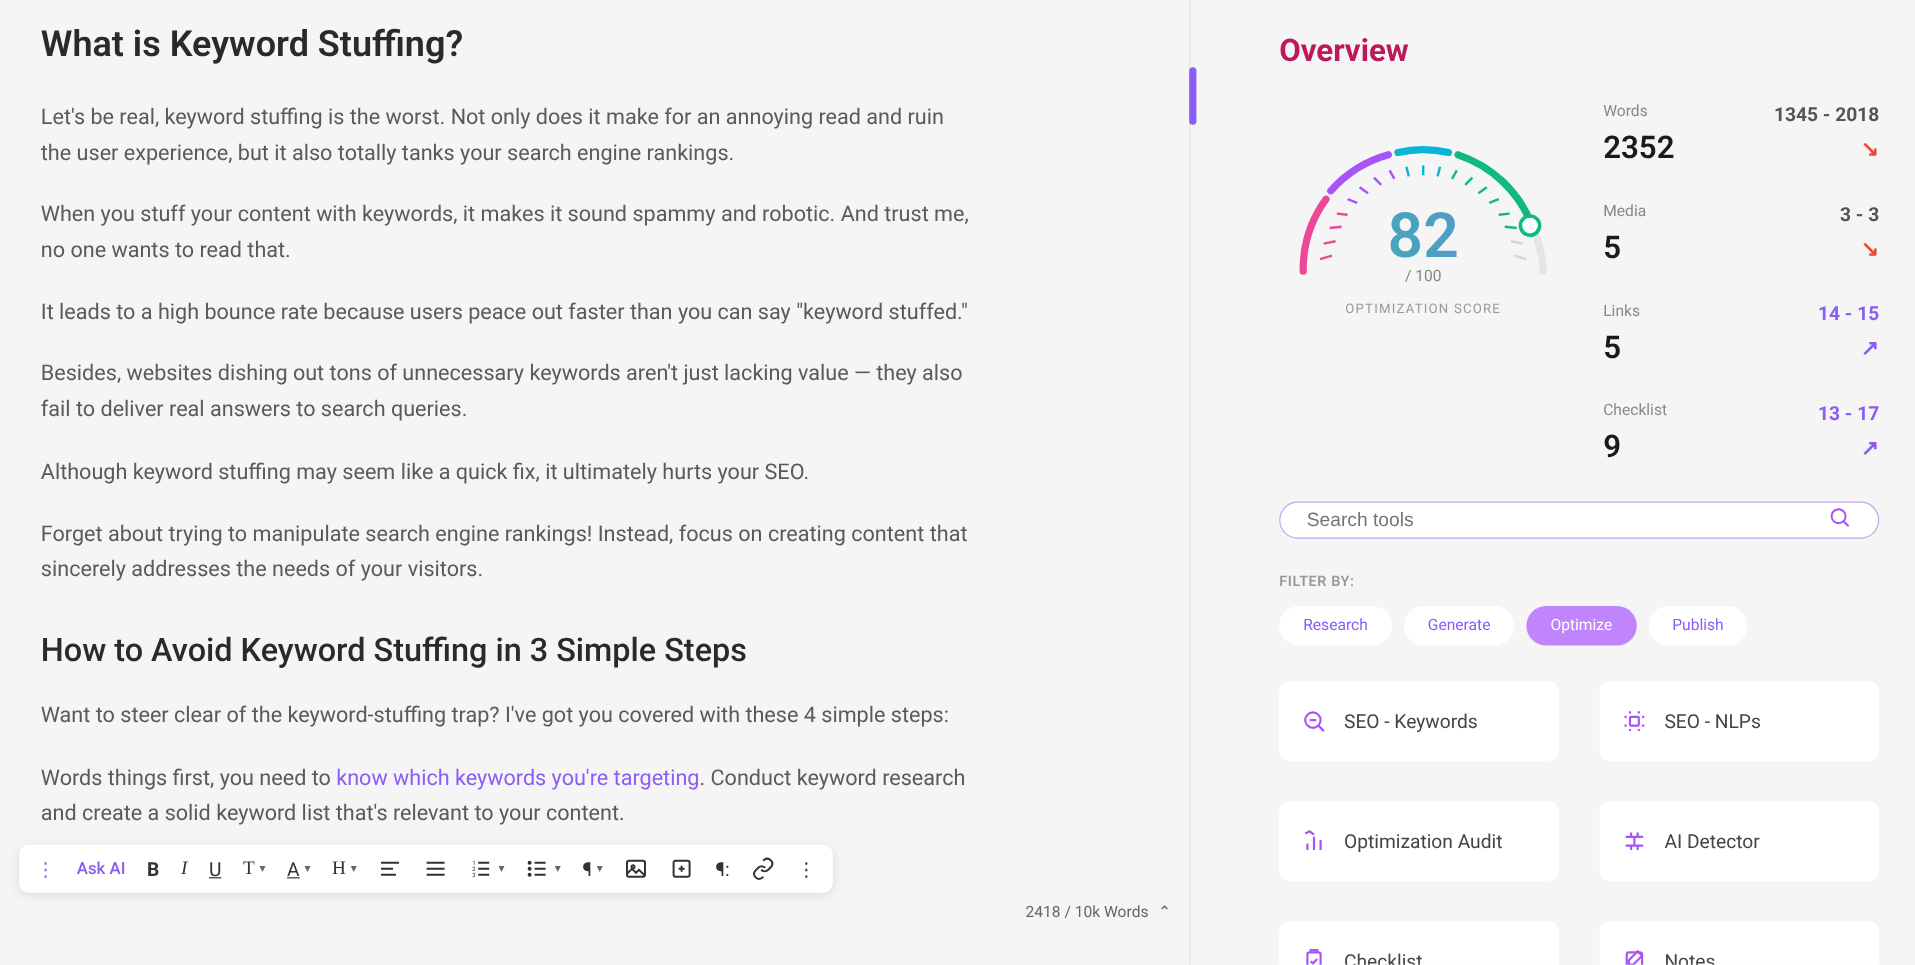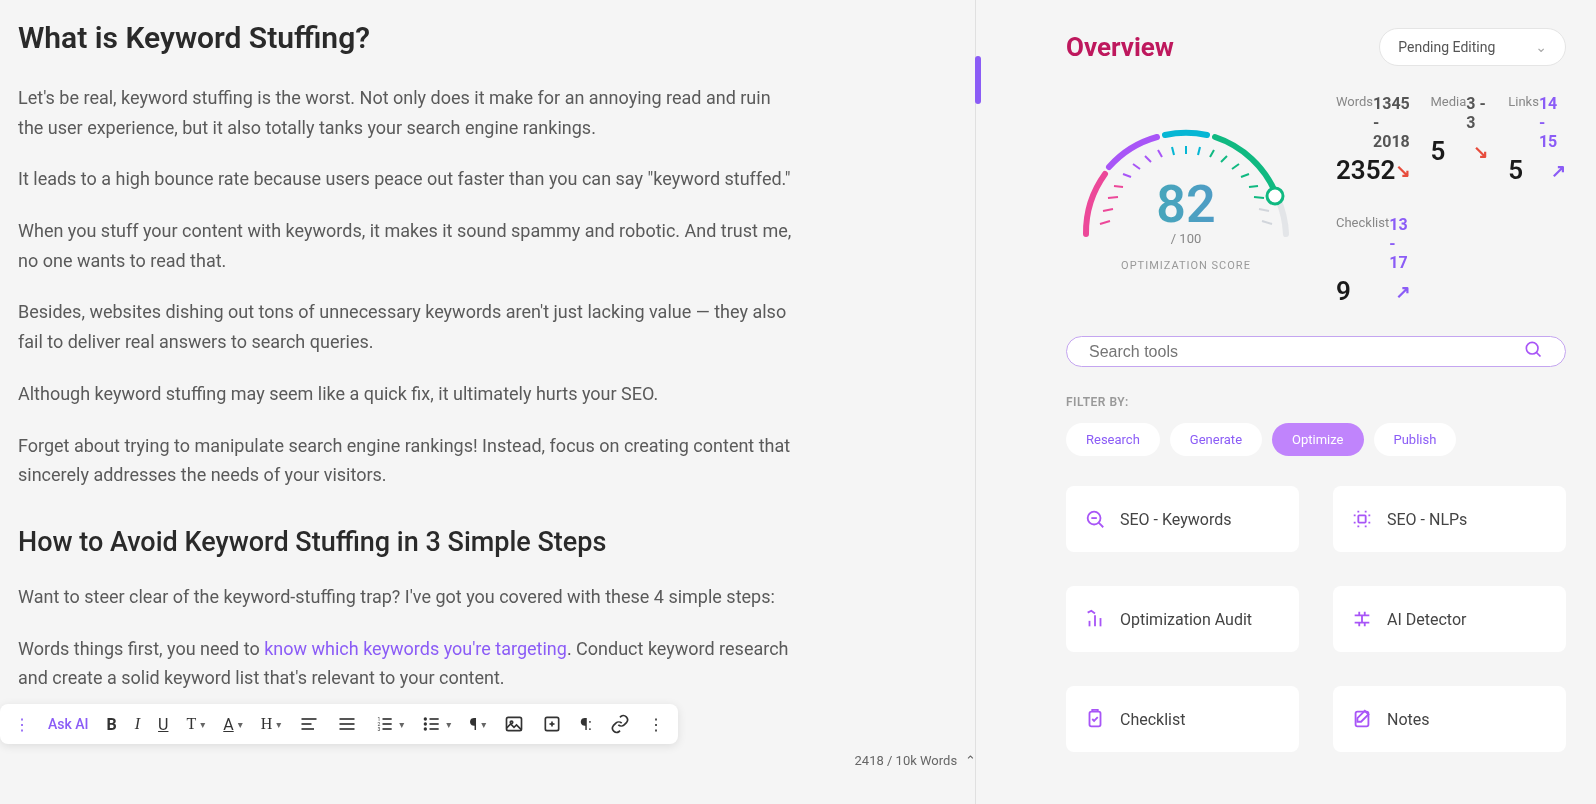--- a/index.html
+++ b/index.html
@@ -8,20 +8,21 @@
   background: #f5f5f5;
   width: 1596px;
   height: 804px;
   overflow: hidden;
   display: flex;
 }
 .editor-pane {
   flex: 1;
   padding: 20px 60px 0 18px;
   position: relative;
+  margin-left: 16px;
 }
 .editor-content h1 {
   font-size: 30px;
   font-weight: 600;
   color: #2a2a2a;
   margin-bottom: 28px;
 }
 .editor-content h2 {
   font-size: 27px;
   font-weight: 500;
@@ -109,21 +110,21 @@
   top: 165px;
   left: 0; right: 0;
   text-align: center;
   font-size: 11px;
   letter-spacing: 1px;
   color: #999;
 }
 .stats-grid {
   flex: 1;
   display: grid;
-  grid-template-columns: 1fr 1fr 1fr;
+  grid-template-columns: 1fr;
   gap: 30px 20px;
 }
 .stat-block .label {
   font-size: 13px;
   color: #888;
   margin-bottom: 4px;
   display: flex;
   justify-content: space-between;
 }
 .stat-block .range { font-size: 16px; color: #555; font-weight: 700; }
@@ -234,22 +235,22 @@
   cursor: pointer;
 }
 </style>
 </head>
 <body>
 
 <div class="editor-pane">
   <div class="editor-content">
     <h1>What is Keyword Stuffing?</h1>
     <p>Let's be real, keyword stuffing is the worst. Not only does it make for an annoying read and ruin the user experience, but it also totally tanks your search engine rankings.</p>
+    <p>When you stuff your content with keywords, it makes it sound spammy and robotic. And trust me, no one wants to read that.</p>
     <p>It leads to a high bounce rate because users peace out faster than you can say "keyword stuffed."</p>
-    <p>When you stuff your content with keywords, it makes it sound spammy and robotic. And trust me, no one wants to read that.</p>
     <p>Besides, websites dishing out tons of unnecessary keywords aren't just lacking value — they also fail to deliver real answers to search queries.</p>
     <p>Although keyword stuffing may seem like a quick fix, it ultimately hurts your SEO.</p>
     <p>Forget about trying to manipulate search engine rankings! Instead, focus on creating content that sincerely addresses the needs of your visitors.</p>
     <h2>How to Avoid Keyword Stuffing in 3 Simple Steps</h2>
     <p>Want to steer clear of the keyword-stuffing trap? I've got you covered with these 4 simple steps:</p>
     <p><span>Words things first, you need to </span><a href="#">know which keywords you're targeting</a><span>. Conduct keyword research and create a solid keyword list that's relevant to your content.</span></p>
   </div>
 
   <div class="toolbar">
     <span style="color:#8b5cf6;">⋮</span>
@@ -341,24 +342,20 @@
     <span>⌃</span>
   </div>
 
   <div class="divider"></div>
   <div class="scroll-indicator"></div>
 </div>
 
 <div class="sidebar">
   <div class="sidebar-header">
     <h2>Overview</h2>
-    <div class="status-dropdown">
-      <span>Pending Editing</span>
-      <span style="color:#aaa;">⌄</span>
-    </div>
   </div>
 
   <div class="overview-top">
     <div class="gauge-wrap">
       <svg width="240" height="160" viewBox="0 0 240 160">
         <path d="M 20 140 A 100 100 0 0 1 39 80" stroke="#ec4899" stroke-width="6" fill="none" stroke-linecap="round"></path>
         <path d="M 43 73 A 100 100 0 0 1 91 43" stroke="#a855f7" stroke-width="6" fill="none" stroke-linecap="round"></path>
         <path d="M 99 41 A 100 100 0 0 1 141 41" stroke="#06b6d4" stroke-width="6" fill="none" stroke-linecap="round"></path>
         <path d="M 149 43 A 100 100 0 0 1 210 100" stroke="#10b981" stroke-width="6" fill="none" stroke-linecap="round"></path>
         <path d="M 212 105 A 100 100 0 0 1 220 140" stroke="#d1d5db" stroke-width="6" fill="none" stroke-linecap="round" opacity="0.5"></path>

